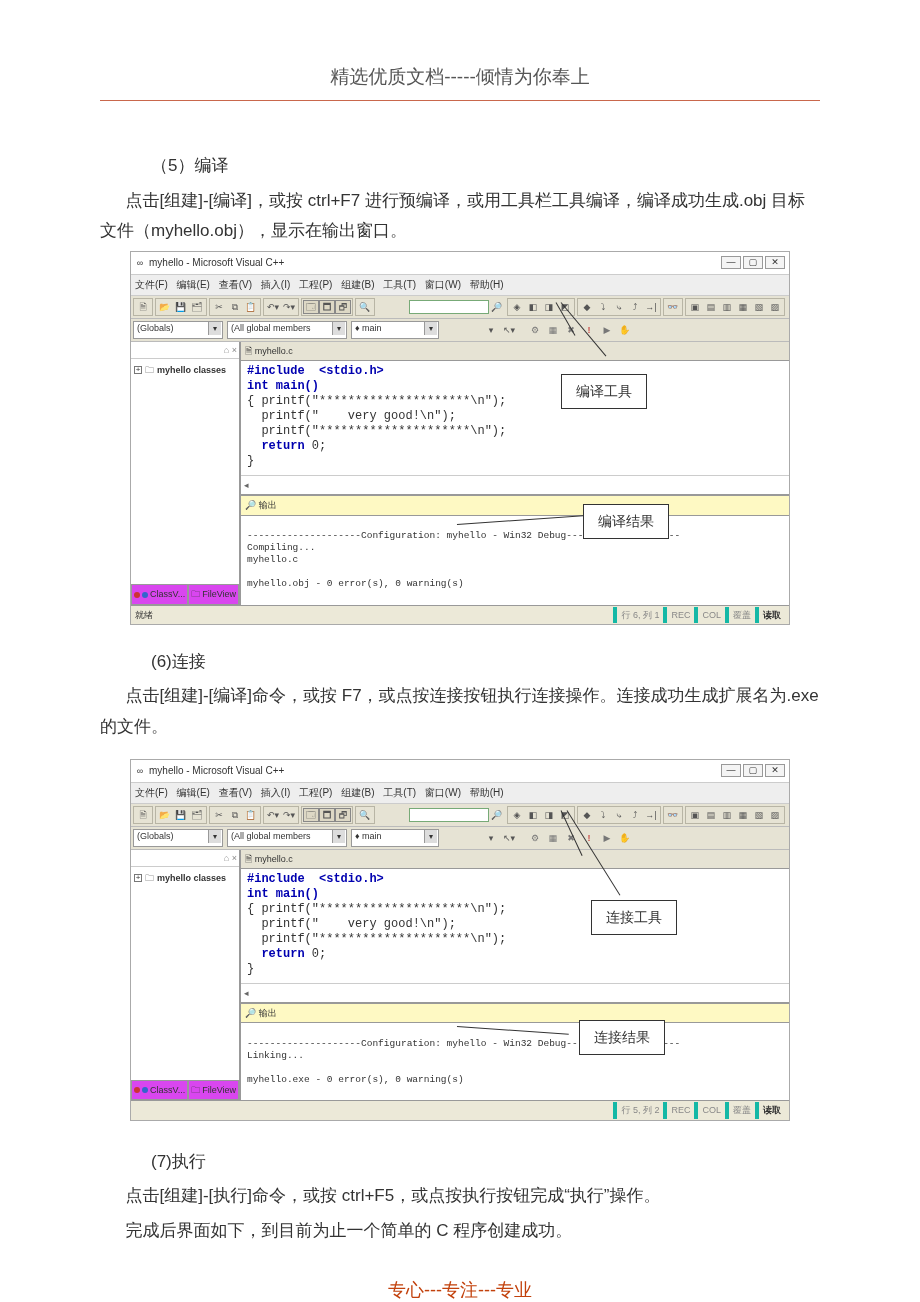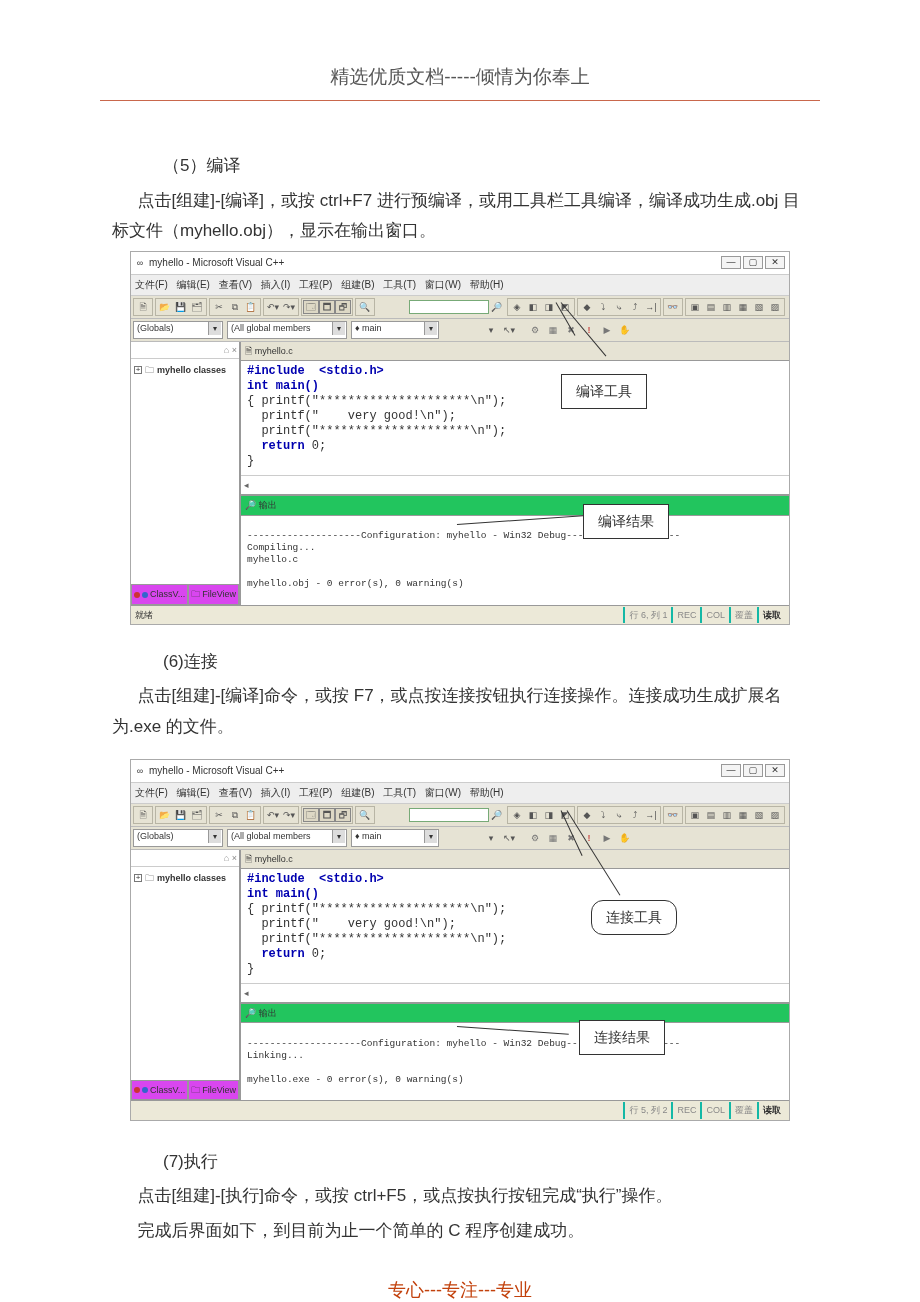--- a/index.html
+++ b/index.html
@@ -16,21 +16,21 @@
     padding: 60px 100px 40px 100px;
   }
   .header {
     text-align: center;
     color: #555;
     font-size: 19px;
     padding-bottom: 6px;
     border-bottom: 1.5px solid #c9674c;
     margin-bottom: 50px;
   }
-  .para { margin: 4px 12px; }
+  .para { margin: 4px 0; }
   .indent1 { text-indent: 3em; }
   .indent2 { text-indent: 1.5em; }
   .footer {
     text-align: center;
     color: #c2410c;
     font-size: 18px;
     margin-top: 28px;
   }
 
   
@@ -193,21 +193,21 @@
     min-height: 108px;
     white-space: pre;
     position: relative;
   }
   .code .kw { color: #0000b0; font-weight: bold; }
   .code-scr {
     border-top: 1px solid #ccc;
     padding: 1px 3px; font-size: 9px; color:#666;
   }
   .out-head {
-    background: #22c55e;
+    background: #fef9c3;
     border-bottom: 1px solid #999;
     border-top: 1px solid #999;
     padding: 1px 4px; font-size: 9px;
   }
   .output {
     background: #fff;
     padding: 3px 6px;
     font-family: "Courier New", monospace;
     font-size: 9.5px; line-height: 1.25;
     min-height: 46px;
@@ -218,21 +218,21 @@
     display: flex;
     background: #ece9d8;
     border-top: 1px solid #999;
     font-size: 9px;
     padding: 1px 4px;
     align-items: center;
   }
   .statusbar .st { }
   .statusbar .sp { flex: 1; }
   .st-box {
-    border-left: 2px solid #14b8a6;
+    border-left: 4px solid #14b8a6;
     padding: 0 4px;
     color: #888;
   }
   .st-box.bold { font-weight: bold; color:#333; }
 
   
   .callout {
     position: absolute;
     border: 1px solid #333;
     background: #fff;
@@ -416,21 +416,21 @@
     </div>
   </div>
 
   <p class="para indent1" style="margin-top:22px;">(6)连接</p>
   <p class="para indent2">点击[组建]-[编译]命令，或按 F7，或点按连接按钮执行连接操作。连接成功生成扩展名为.exe 的文件。</p>
 
   <div class="ide" style="margin-top:16px;">
 
     <div class="callout-line" style="left:430px; top:50px; width:50px; transform: rotate(65deg);"></div>
     <div class="callout-line" style="left:436px; top:50px; width:100px; transform: rotate(58deg);"></div>
-    <div class="callout" style="left:460px; top:140px;border-radius:12px;">连接工具</div>
+    <div class="callout" style="left:460px; top:140px;">连接工具</div>
 
     <div class="callout-line" style="left:326px; top:266px; width:112px; transform: rotate(4deg);"></div>
     <div class="callout" style="left:448px; top:260px;">连接结果</div>
 
     <div class="ide-title">
       <span class="ico">∞</span>
       <span class="ttl">myhello - Microsoft Visual C++</span>
       <span class="winbtns">
         <span class="winbtn">—</span>
         <span class="winbtn">▢</span>

